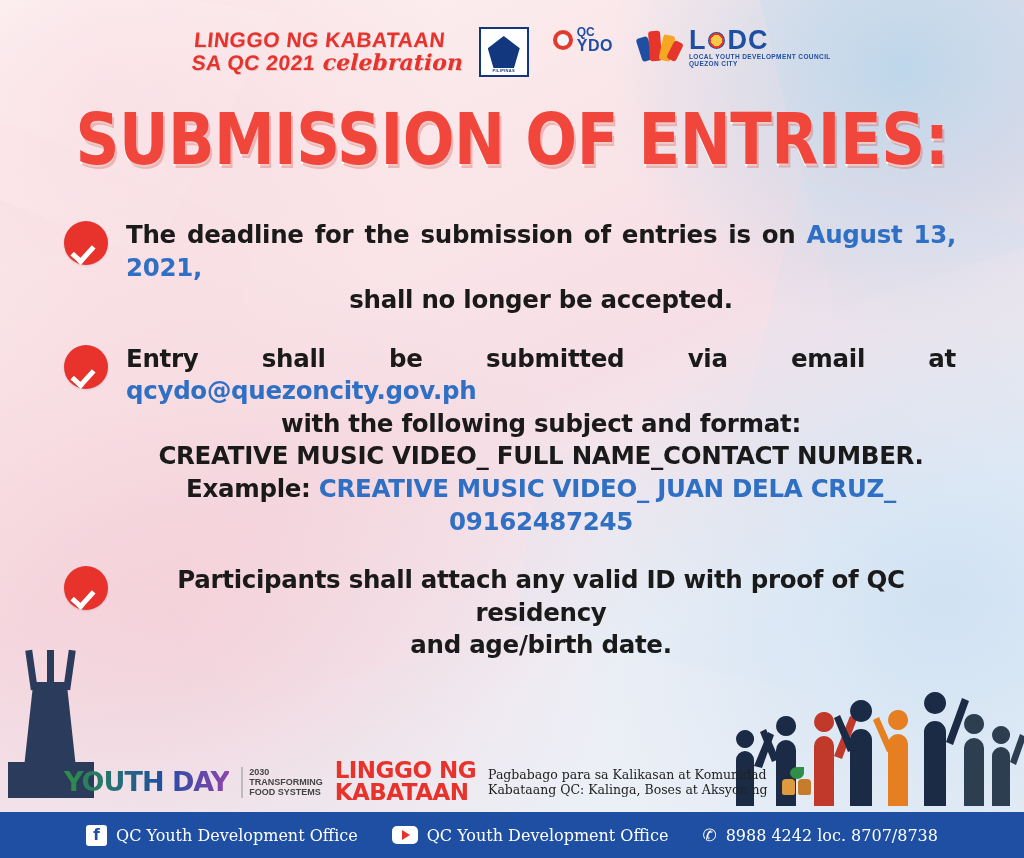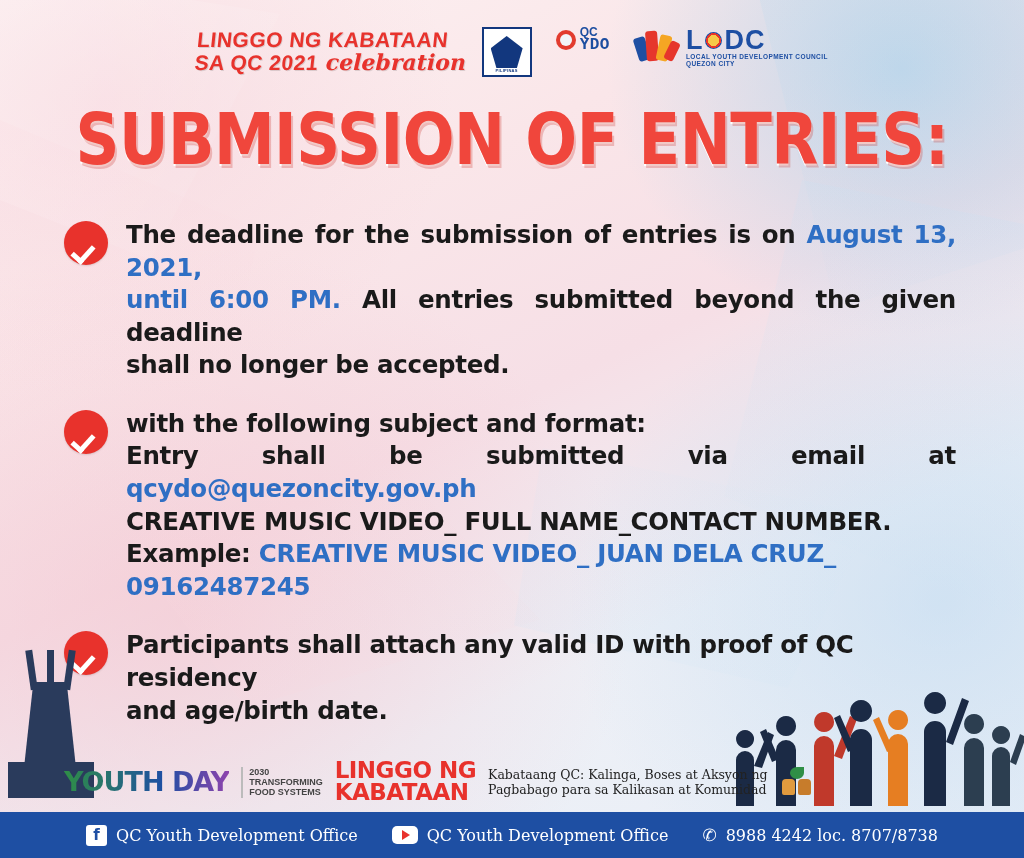--- a/index.html
+++ b/index.html
@@ -107,21 +107,21 @@
     width: 20px; height: 20px; border-radius: 50%;
     background: #e23b2e;
     position: relative;
   }
   .ydo-mark:after {
     content:""; position:absolute; inset:4px; border-radius:50%;
     background: #f2f4f8;
   }
   .ydo-text { line-height: .95; }
   .ydo-qc { font-size: 12px; font-weight: 800; color: #1d4ea0; }
-  .ydo-ydo { font-size: 16px; font-weight: 800; color: #1d4ea0; letter-spacing: .5px; font-family: Liberation Mono, monospace; }
+  .ydo-ydo { font-size: 16px; font-weight: 800; color: #1d4ea0; letter-spacing: .5px; }
 
   
   .lydc { display: flex; align-items: center; gap: 6px; }
   .lydc-burst { position: relative; width: 46px; height: 40px; }
   .lydc-burst span {
     position: absolute; border-radius: 3px;
   }
   .b1 { left:2px; top:10px; width:12px; height:24px; background:#1e4fa3; transform: rotate(-18deg); }
   .b2 { left:12px; top:4px; width:12px; height:30px; background:#e6362c; transform: rotate(-4deg); }
   .b3 { left:24px; top:8px; width:12px; height:26px; background:#f5a623; transform: rotate(12deg); }
@@ -189,21 +189,21 @@
     font-size: 24.5px;
     line-height: 1.33;
     color: #1a1a1a;
     text-align: justify;
     letter-spacing: -0.3px;
     max-width: 830px;
   }
   .btext .hl { color: #2f6fc4; }
   .line { display: block; }
   .just { text-align: justify; text-align-last: justify; }
-  .nowrap-line { text-align: left; }
+  .nowrap-line { text-align: center; }
 
   
   .crowd {
     position: absolute;
     right: 0; bottom: 52px;
     width: 300px; height: 190px;
     pointer-events: none;
   }
   .tower {
     position: absolute;
@@ -340,29 +340,28 @@
     </div>
   </div>
 
   <div class="main-title">SUBMISSION OF ENTRIES:</div>
 
   <div class="content" id="bullet-list">
       <div class="bullet">
         <div class="check"></div>
         <div class="btext">
           <span class="line just"><span>The deadline for the submission of entries is on </span><span class="hl">August 13, 2021,</span></span>
-          <span class="line just"><span class="hl">until 6:00 PM.</span><span> All entries submitted beyond the given deadline</span></span>
           <span class="line nowrap-line"><span>shall no longer be accepted.</span></span>
         </div>
       </div>
       <div class="bullet">
         <div class="check"></div>
         <div class="btext">
+          <span class="line just"><span>Entry shall be submitted via email at </span><span class="hl">qcydo@quezoncity.gov.ph</span></span>
           <span class="line nowrap-line"><span>with the following subject and format:</span></span>
-          <span class="line just"><span>Entry shall be submitted via email at </span><span class="hl">qcydo@quezoncity.gov.ph</span></span>
           <span class="line nowrap-line"><span>CREATIVE MUSIC VIDEO_ FULL NAME_CONTACT NUMBER.</span></span>
           <span class="line nowrap-line"><span>Example: </span><span class="hl">CREATIVE MUSIC VIDEO_ JUAN DELA CRUZ_ 09162487245</span></span>
         </div>
       </div>
       <div class="bullet">
         <div class="check"></div>
         <div class="btext">
           <span class="line nowrap-line"><span>Participants shall attach any valid ID with proof of QC residency</span></span>
           <span class="line nowrap-line"><span>and age/birth date.</span></span>
         </div>
@@ -405,22 +404,22 @@
     <div class="iyd-yr">
       <div>2030</div>
       <div>TRANSFORMING</div>
       <div>FOOD SYSTEMS</div>
     </div>
     <div class="lnk-foot">
       <div>LINGGO NG</div>
       <div>KABATAAN</div>
     </div>
     <div class="tagline">
+      <div>Pagbabago para sa Kalikasan at Komunidad</div>
       <div>Kabataang QC: Kalinga, Boses at Aksyon ng</div>
-      <div>Pagbabago para sa Kalikasan at Komunidad</div>
     </div>
     <div class="hands">
       <div class="leaf"></div>
         <div class="h1"></div>
         <div class="h2"></div>
     </div>
   </div>
 
   <div class="footer">
     <div class="fitem">

